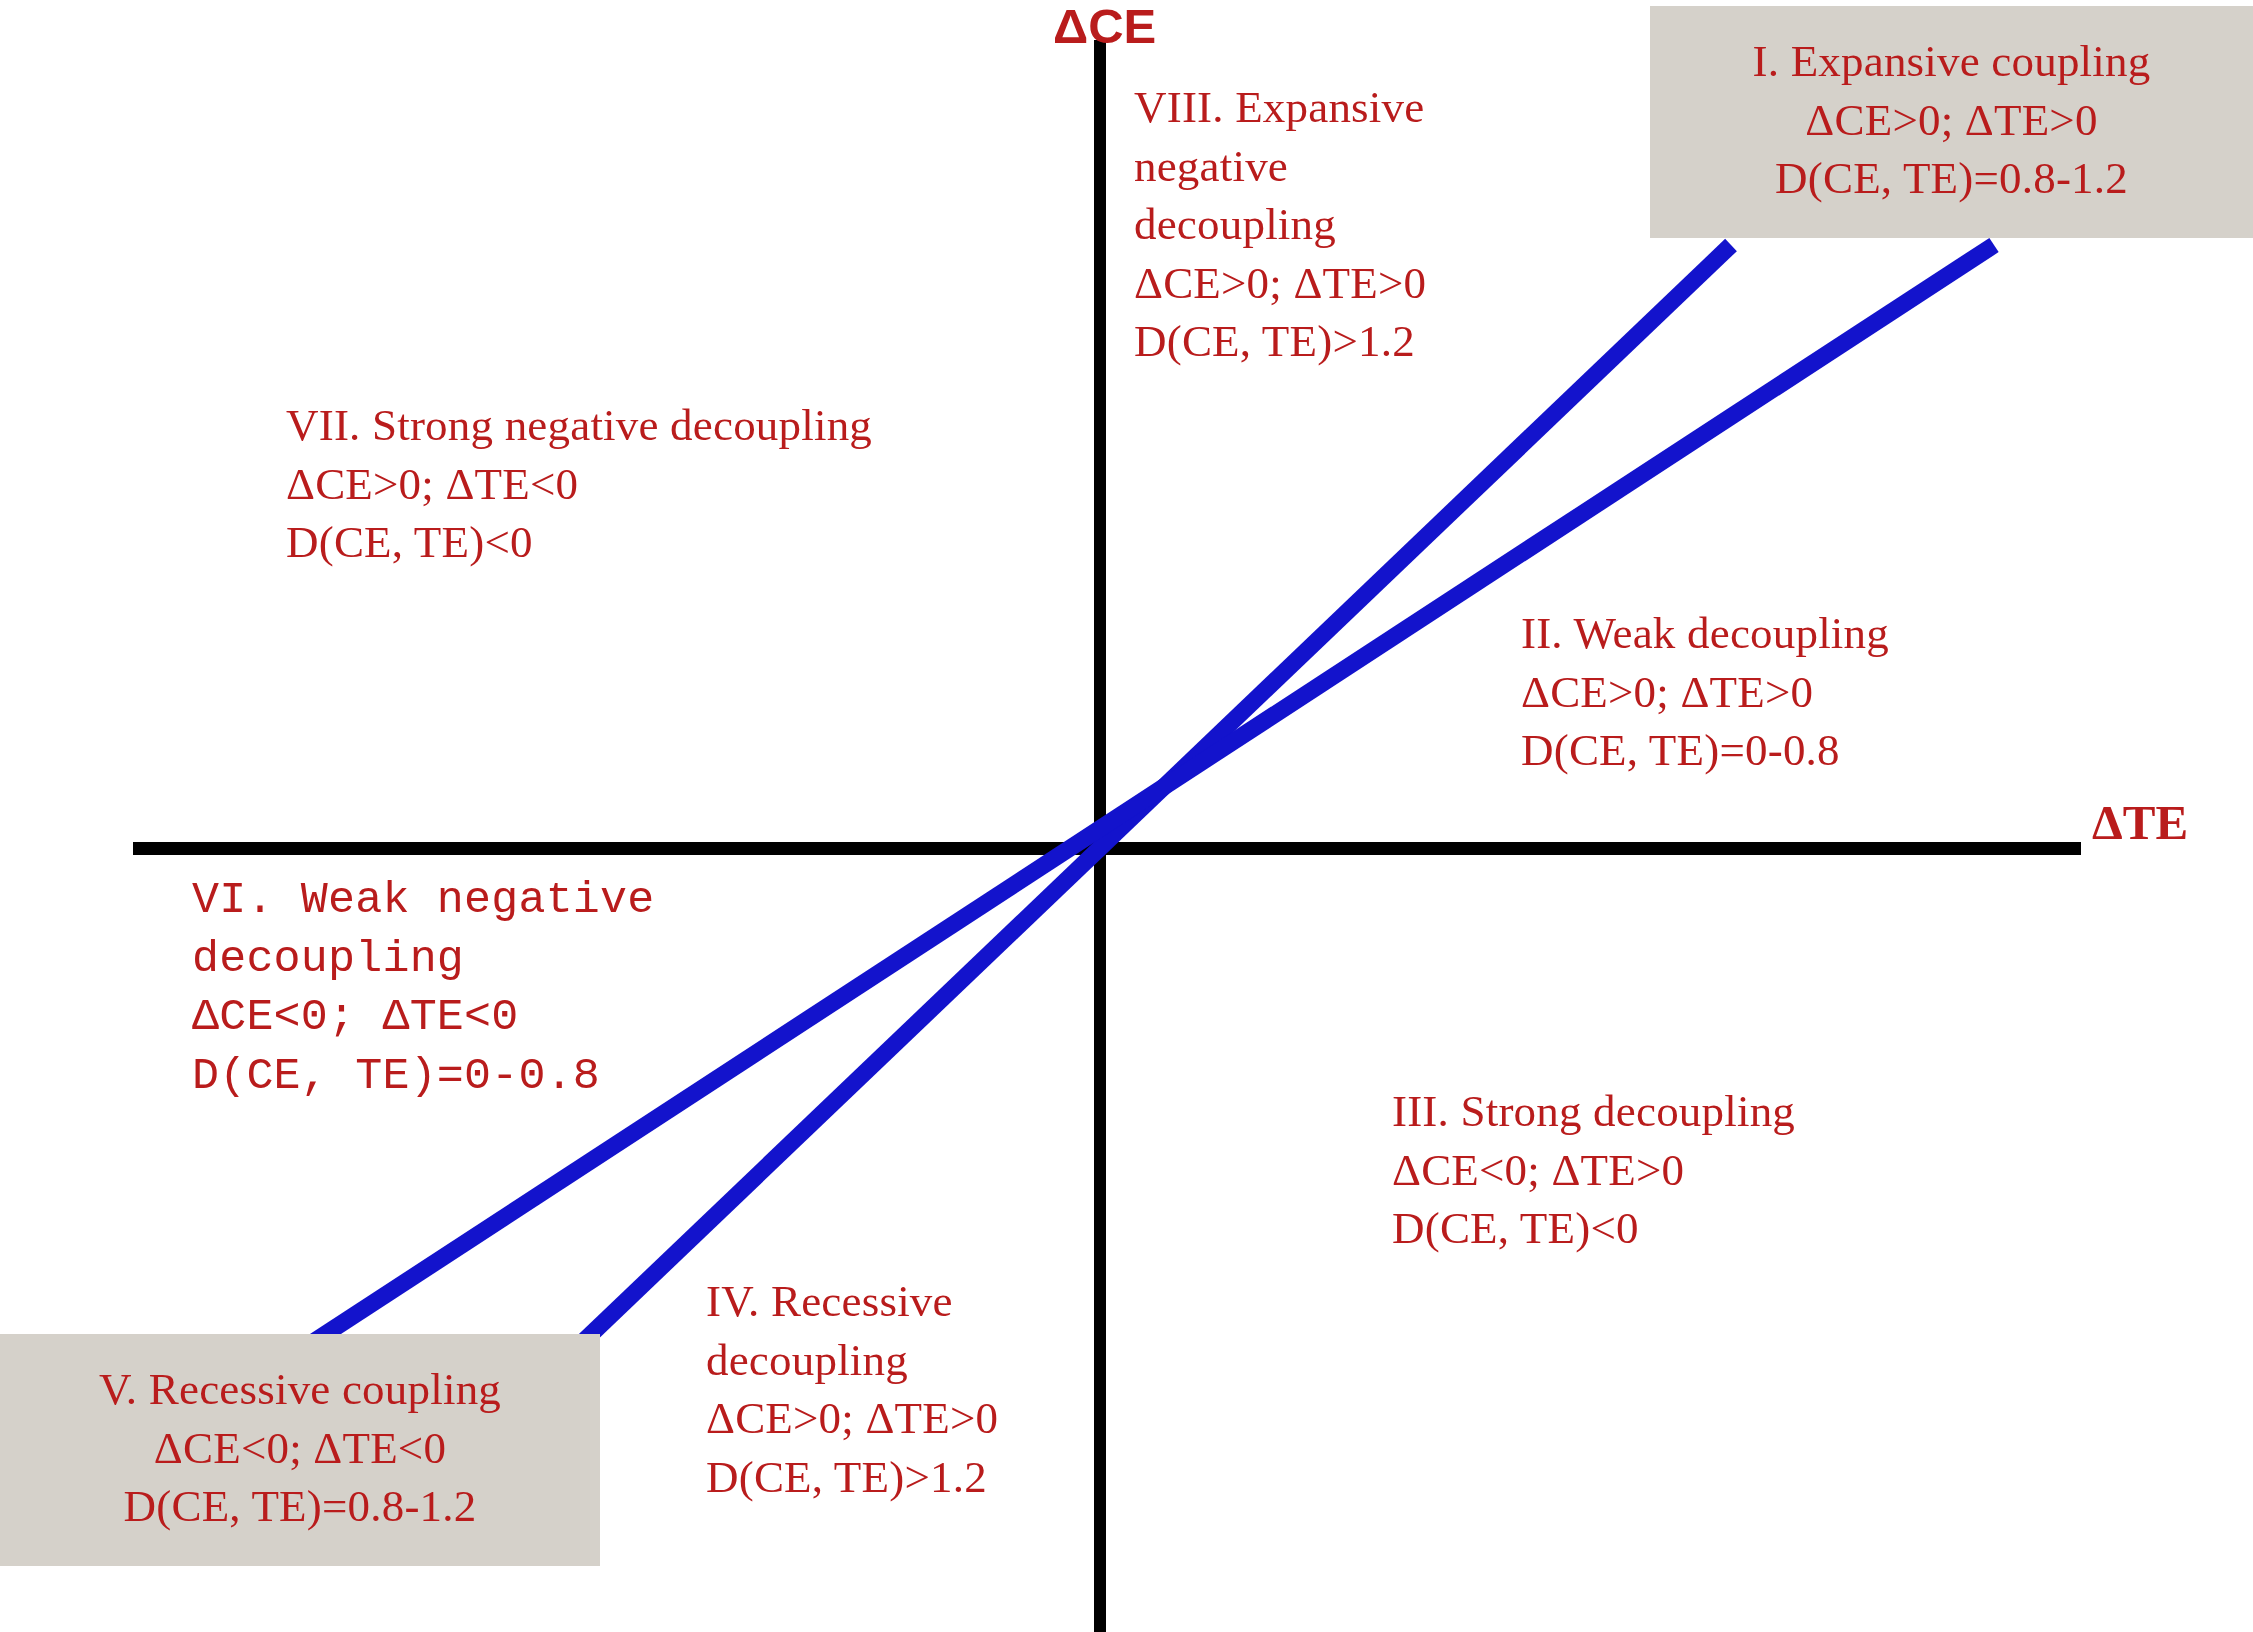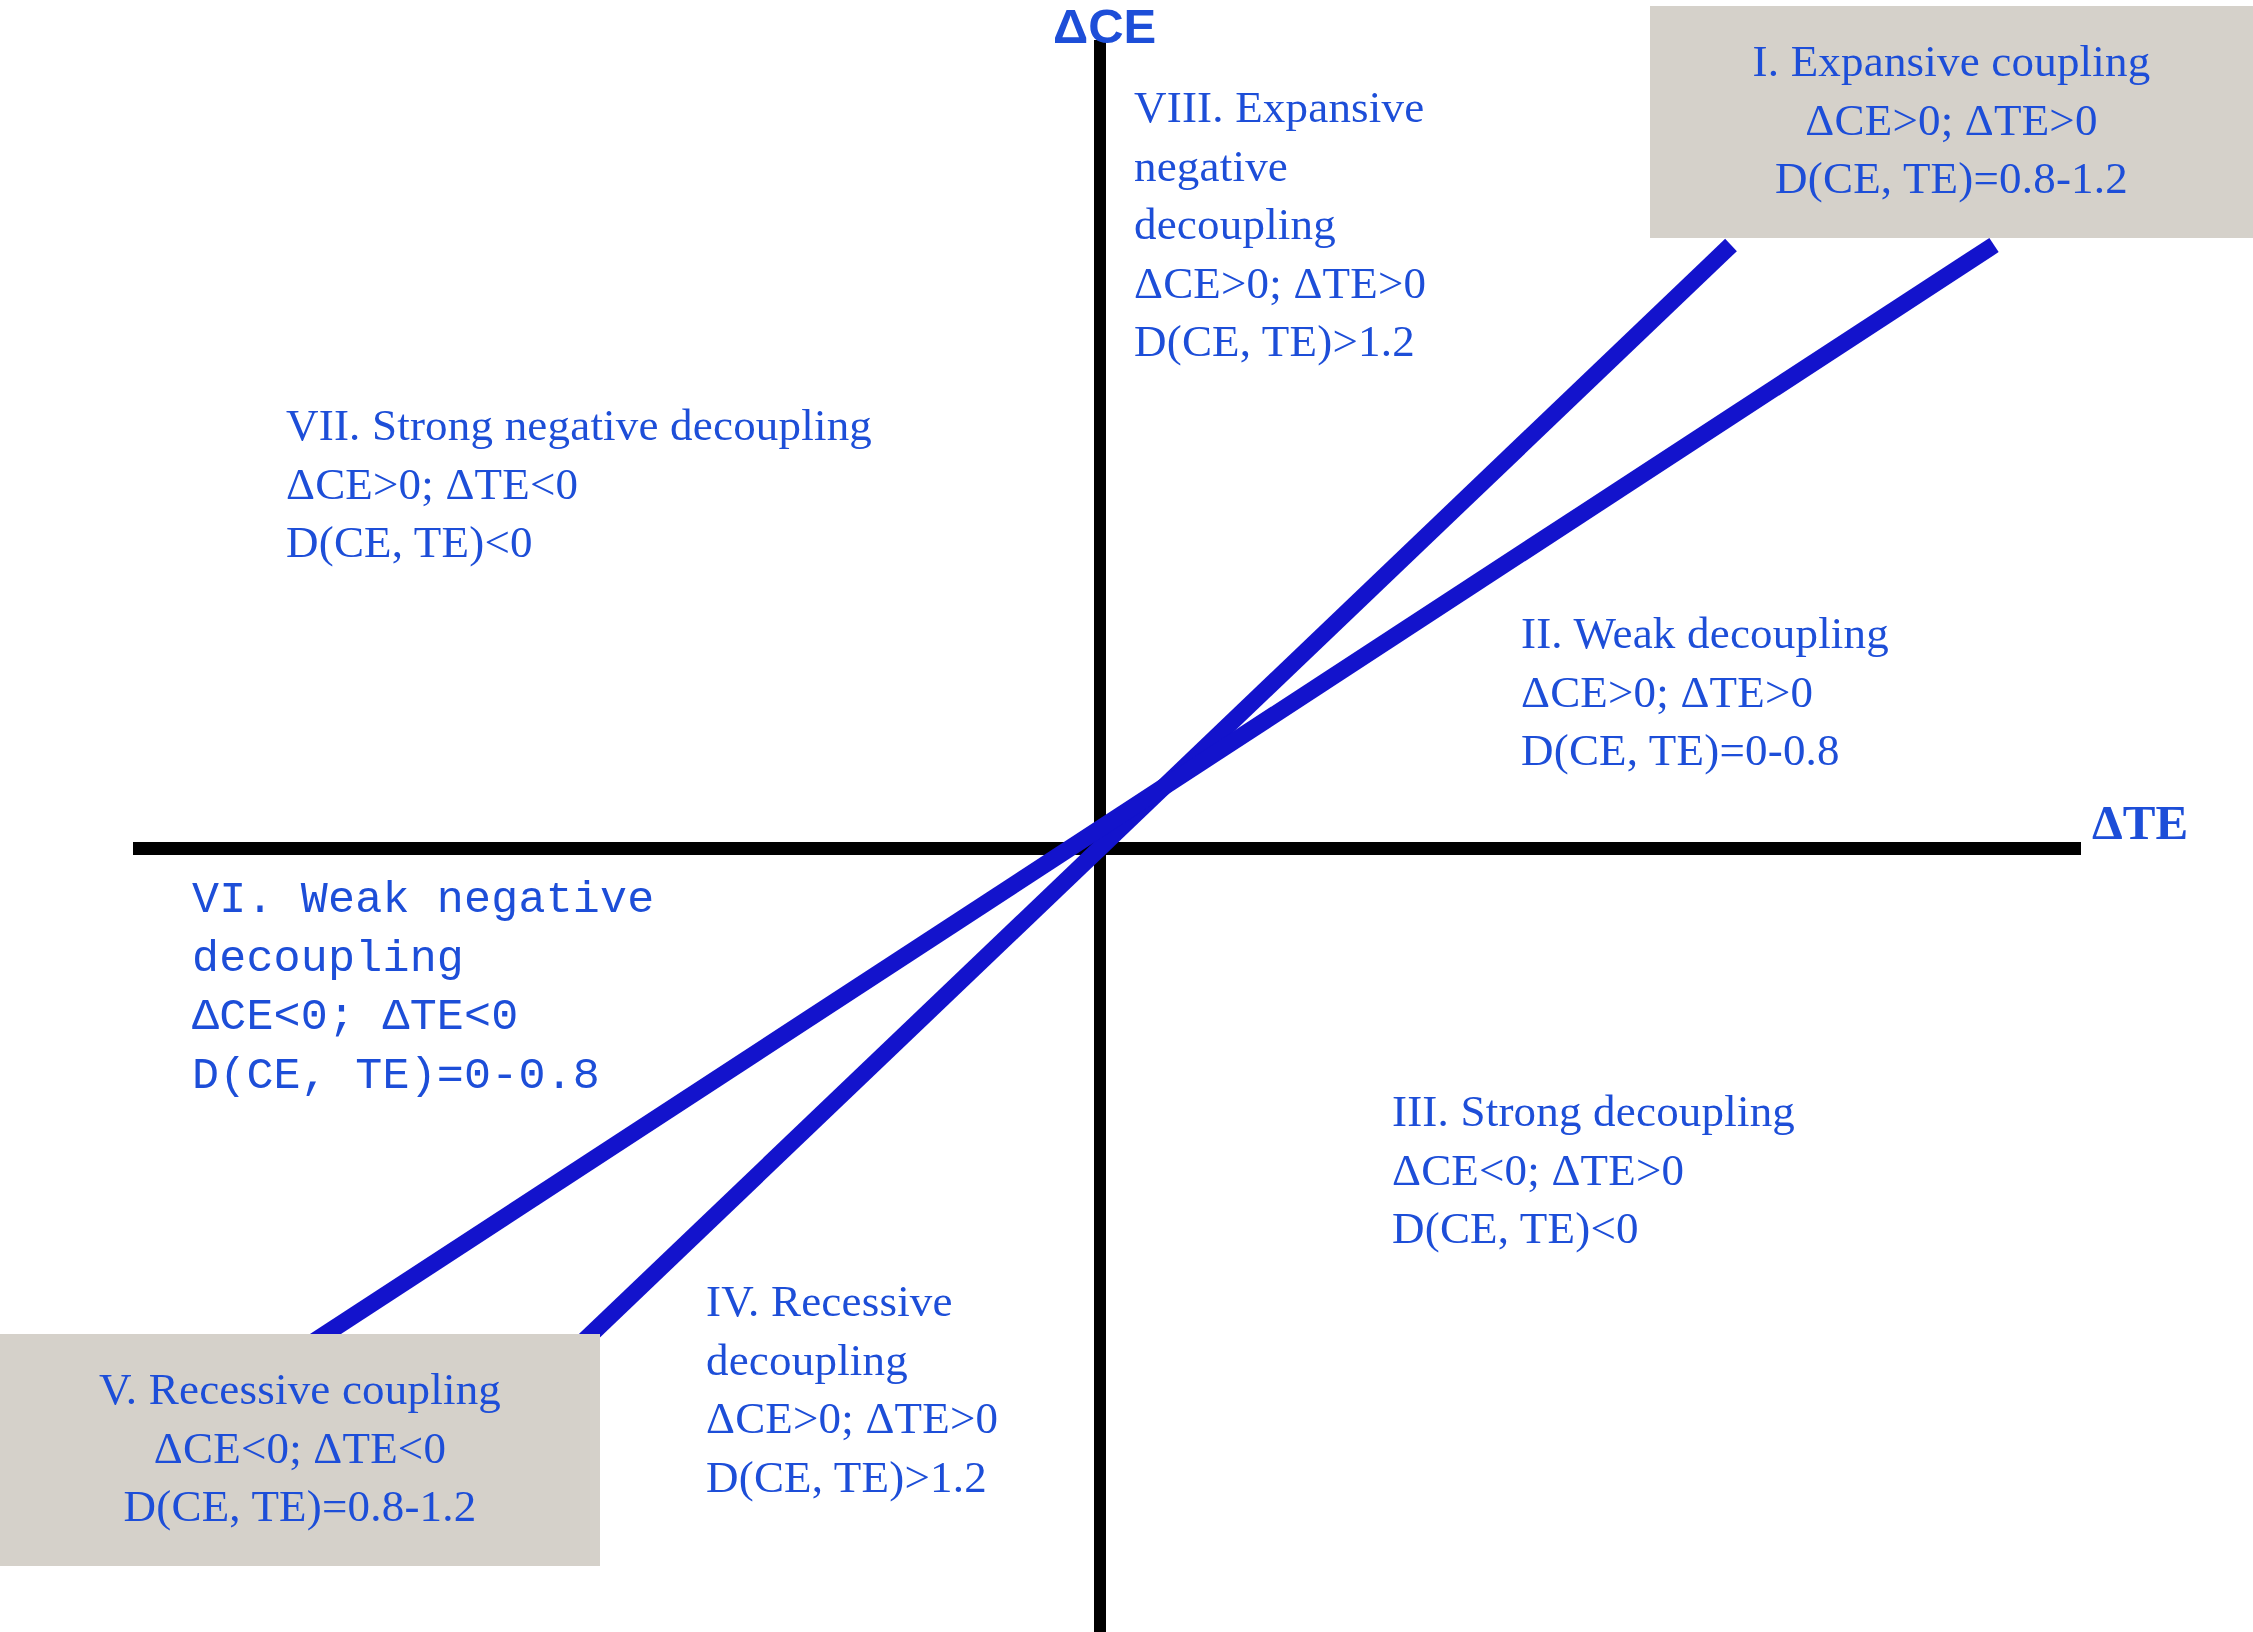--- a/index.html
+++ b/index.html
@@ -7,21 +7,21 @@
     padding: 0;
     background: #ffffff;
   }
   #stage {
     position: relative;
     width: 2253px;
     height: 1632px;
     background: #ffffff;
     overflow: hidden;
     font-family: "Liberation Serif", "DejaVu Serif", serif;
-    color: #1d4ed8;
+    color: #b91c1c;
   }
 
   
   .axis-h {
     position: absolute;
     left: 133px;
     top: 842px;
     width: 1948px;
     height: 13px;
     background: #000000;

